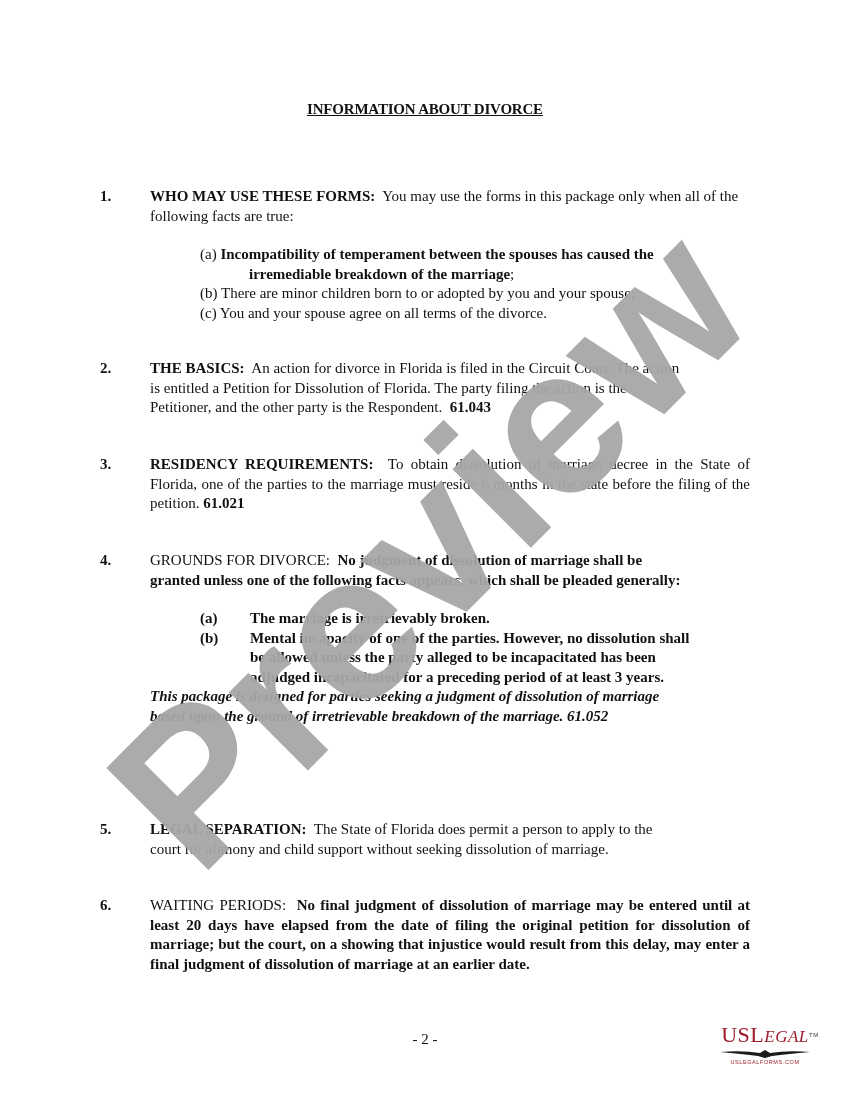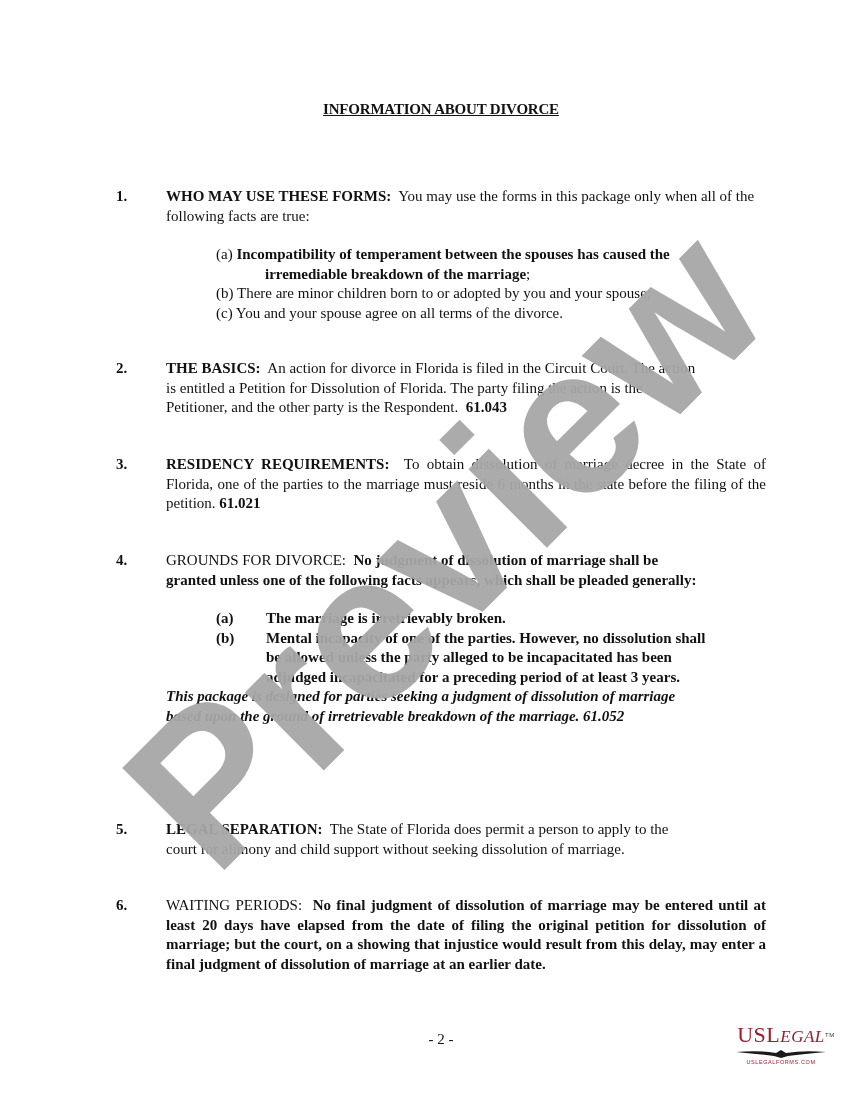--- a/index.html
+++ b/index.html
@@ -11,21 +11,21 @@
       width: 850px;
       height: 1100px;
       position: relative;
       overflow: hidden;
       font-family: "Liberation Serif", "DejaVu Serif", serif;
       color: #111111;
       font-size: 15px;
     }
     .page {
       position: absolute;
-      left: 16px; top: 0;
+      left: 0; top: 0;
       width: 787px; height: 1100px;
     }
     .title {
       position: absolute;
       top: 101px;
       left: 0;
       width: 850px;
       text-align: center;
       font-weight: bold;
       text-decoration: underline;

